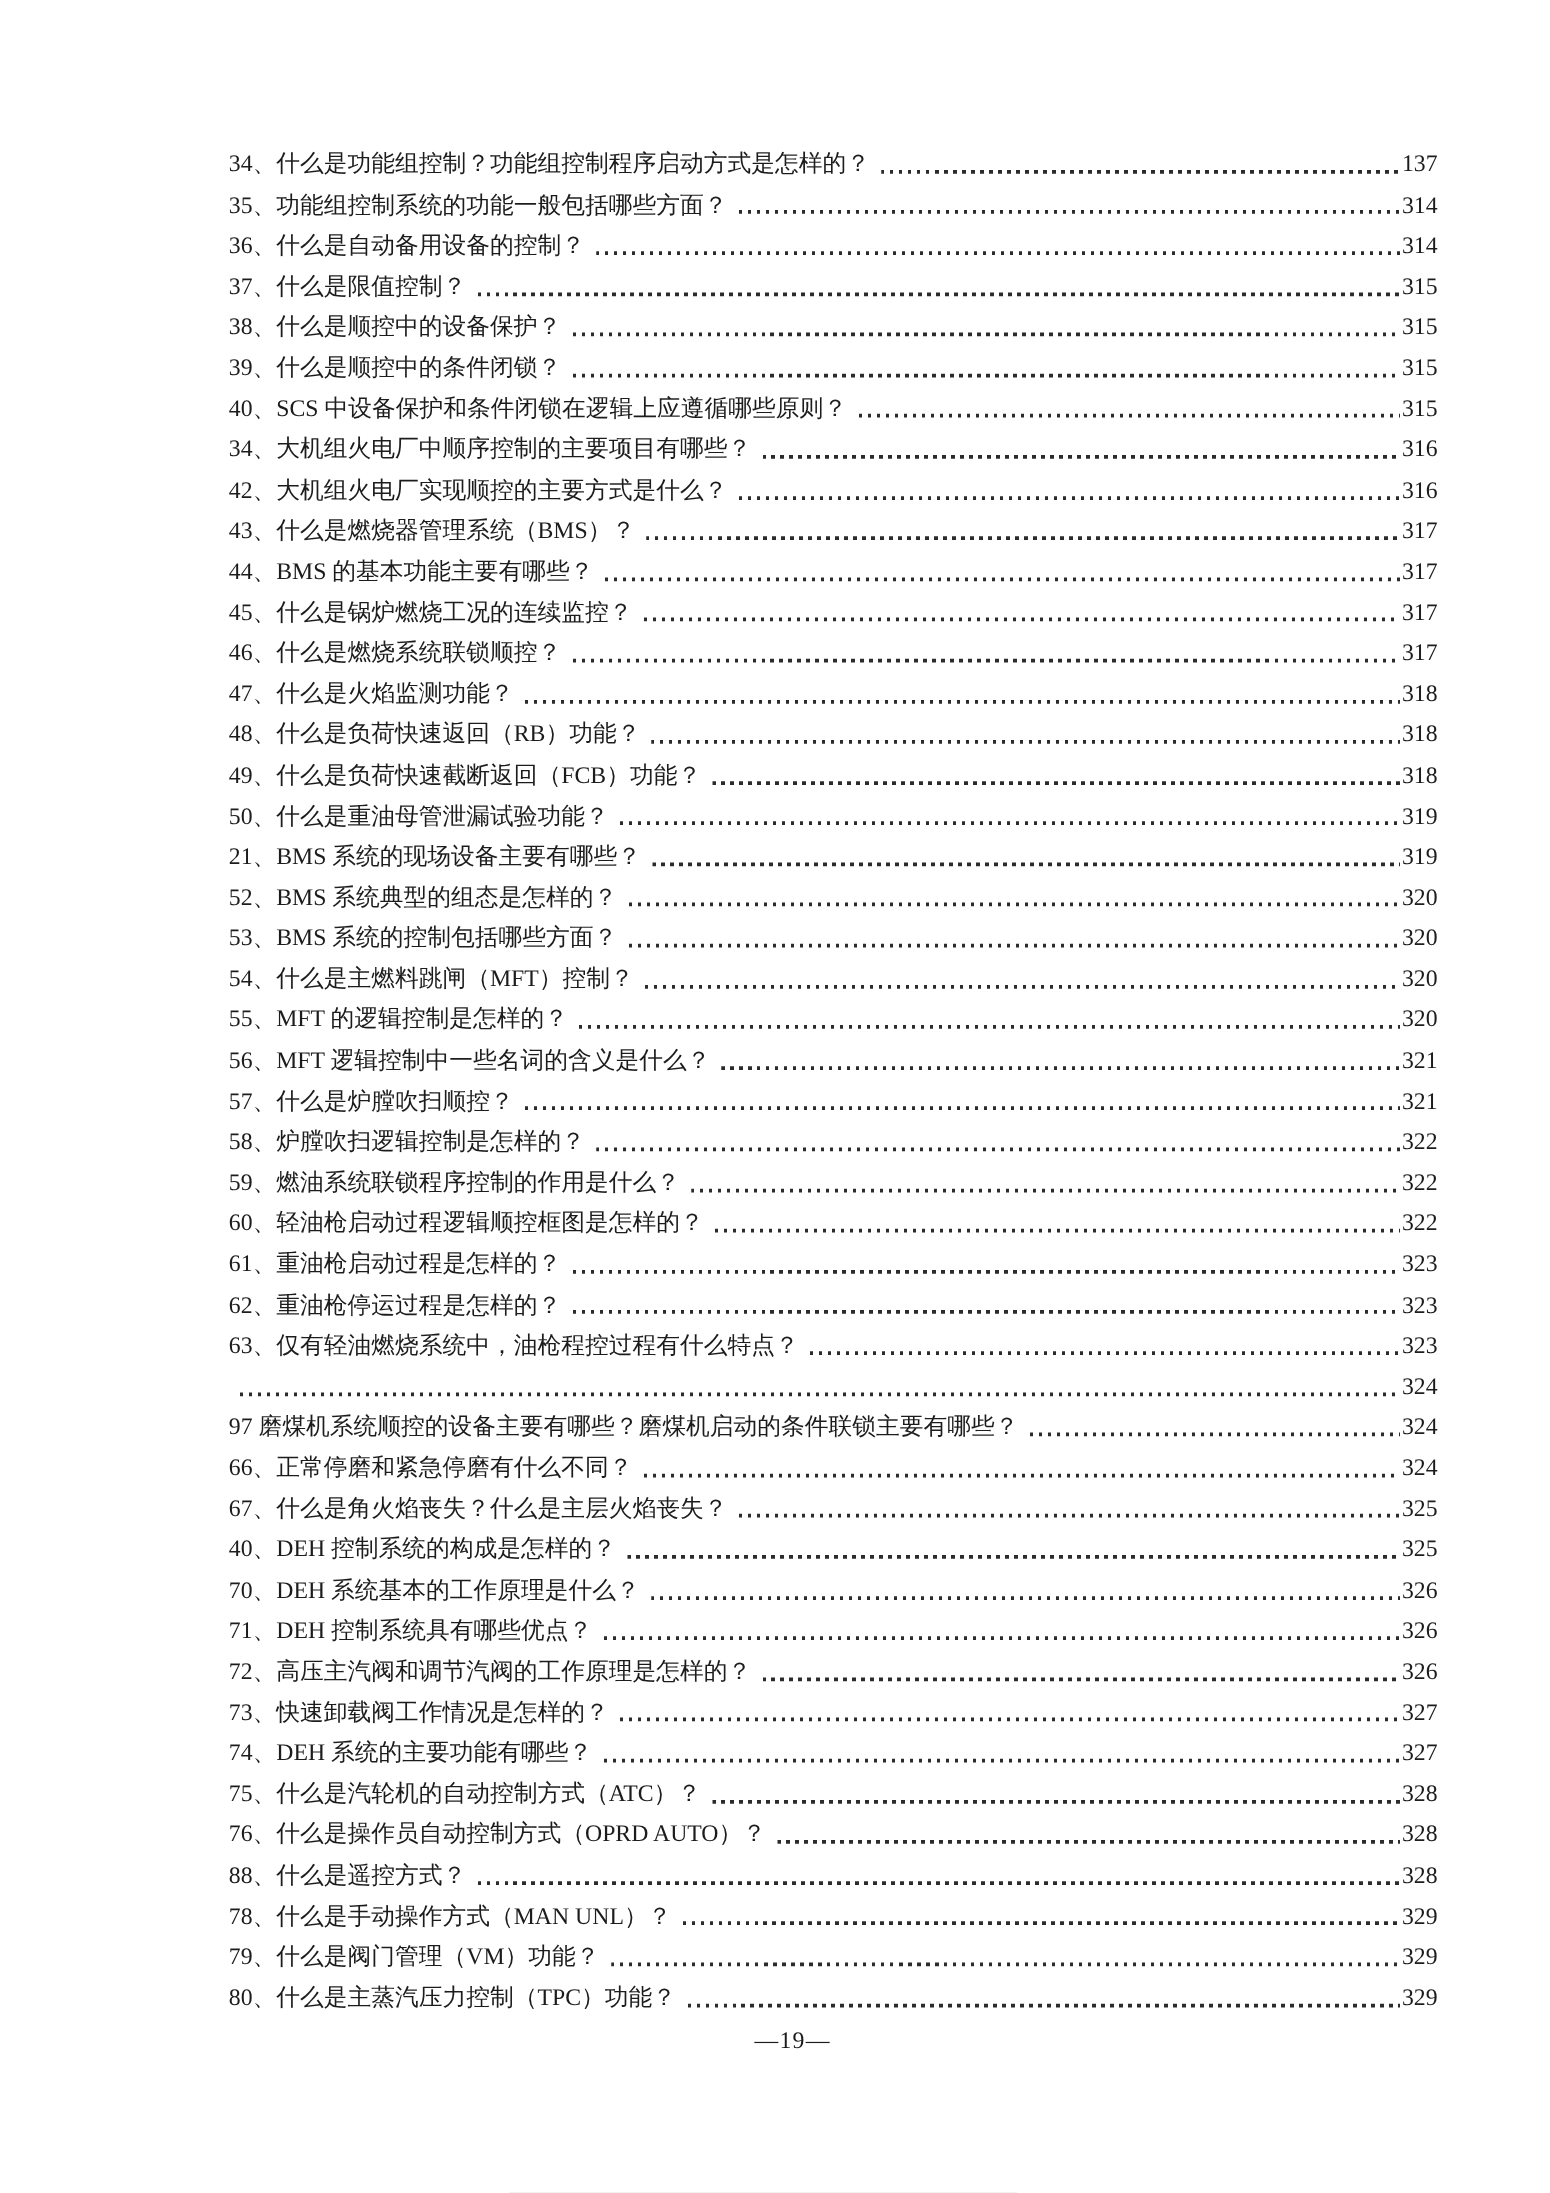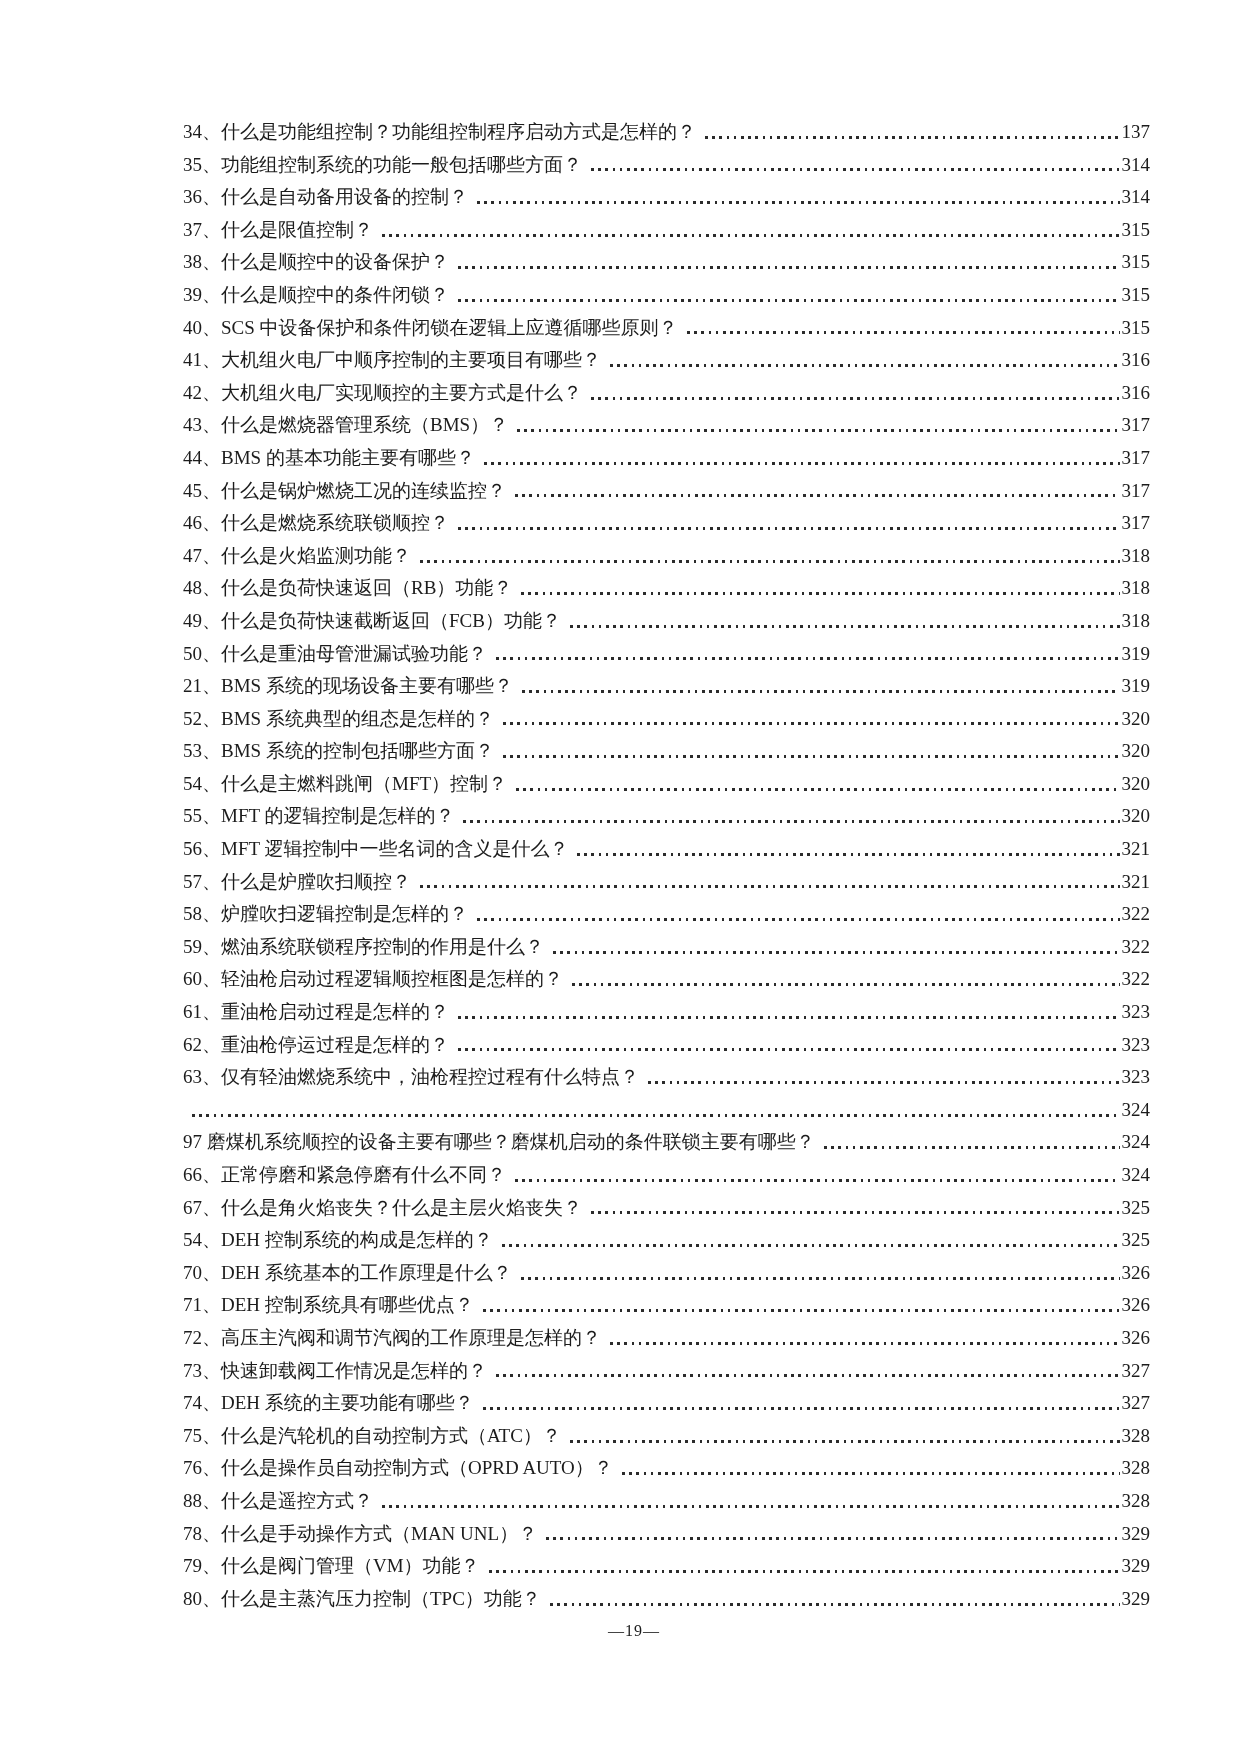--- a/index.html
+++ b/index.html
@@ -43,21 +43,21 @@
     white-space: nowrap;
     flex: 0 0 auto;
     font-size: 19px;
   }
   .footer {
     position: absolute;
     left: 30px;
     width: 1208px;
     top: 1622px;
     text-align: center;
-    font-size: 16px;
+    font-size: 19px;
     letter-spacing: 1px;
   }
 </style>
 </head>
 <body>
 
 <div class="page">
   <div class="toc">
   <div class="toc-row">
     <span class="toc-label">34、什么是功能组控制？功能组控制程序启动方式是怎样的？</span>
@@ -95,21 +95,21 @@
     <span class="toc-page">315</span>
   </div>
 
   <div class="toc-row">
     <span class="toc-label">40、SCS 中设备保护和条件闭锁在逻辑上应遵循哪些原则？</span>
     <span class="dot-leader"></span>
     <span class="toc-page">315</span>
   </div>
 
   <div class="toc-row">
-    <span class="toc-label">41、大机组火电厂中顺序控制的主要项目有哪些？</span>
+    <span class="toc-label">34、大机组火电厂中顺序控制的主要项目有哪些？</span>
     <span class="dot-leader"></span>
     <span class="toc-page">316</span>
   </div>
 
   <div class="toc-row">
     <span class="toc-label">42、大机组火电厂实现顺控的主要方式是什么？</span>
     <span class="dot-leader"></span>
     <span class="toc-page">316</span>
   </div>
 
@@ -256,21 +256,21 @@
     <span class="toc-page">324</span>
   </div>
 
   <div class="toc-row">
     <span class="toc-label">67、什么是角火焰丧失？什么是主层火焰丧失？</span>
     <span class="dot-leader"></span>
     <span class="toc-page">325</span>
   </div>
 
   <div class="toc-row">
-    <span class="toc-label">54、DEH 控制系统的构成是怎样的？</span>
+    <span class="toc-label">40、DEH 控制系统的构成是怎样的？</span>
     <span class="dot-leader"></span>
     <span class="toc-page">325</span>
   </div>
 
   <div class="toc-row">
     <span class="toc-label">70、DEH 系统基本的工作原理是什么？</span>
     <span class="dot-leader"></span>
     <span class="toc-page">326</span>
   </div>
 

